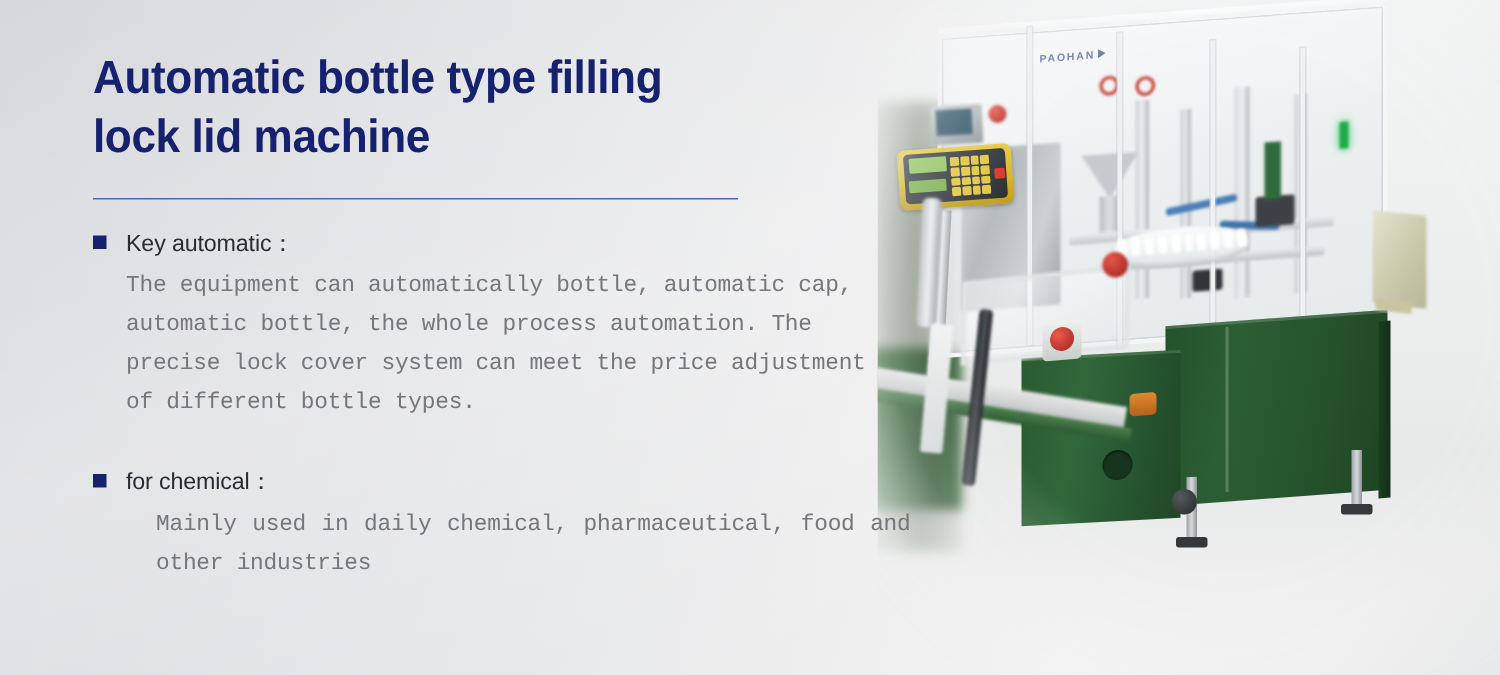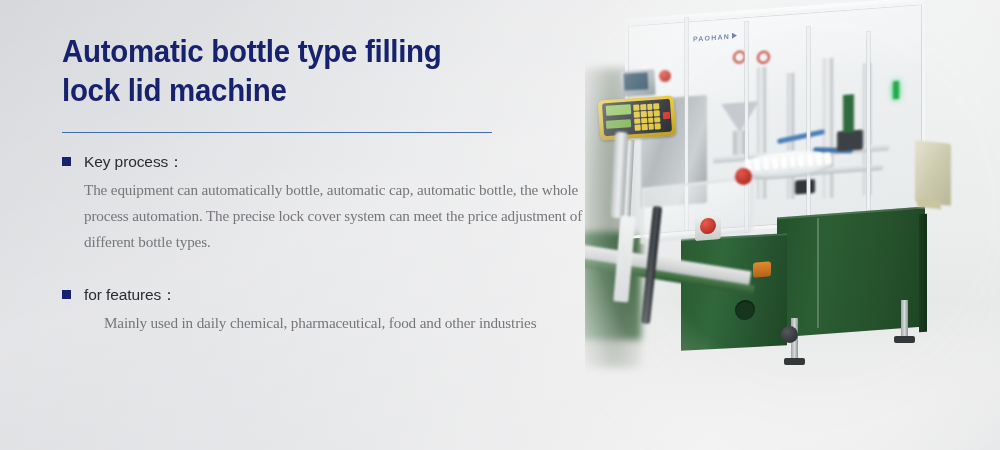--- a/index.html
+++ b/index.html
@@ -98,21 +98,21 @@
     font-family: "Liberation Sans Narrow", "Liberation Sans", sans-serif;
   }
 
   .fb-body {
     margin-top: 4px;
     margin-left: 22px;
     font-size: 15.2px;
     line-height: 1.72;
     color: #76767b;
     letter-spacing: -0.15px;
-    font-family: Liberation Serif, serif;
+    font-family: Liberation Mono, monospace;
     max-width: 516px;
   }
   .fb-body.justify { text-align: justify; max-width: 512px; margin-left: 42px; }
 
   
   .photo-wrap {
     position: absolute;
     left: 585px;
     top: 0;
     width: 415px;
@@ -438,29 +438,29 @@
   <div class="text-col">
 
     <h1 class="title">Automatic bottle type filling
 lock lid machine</h1>
 
     <div class="divider"></div>
 
     <div class="feature-block">
       <div class="fb-head">
         <span class="bullet"></span>
-        <span class="fb-title">Key process：</span>
+        <span class="fb-title">Key automatic：</span>
       </div>
       <p class="fb-body">The equipment can automatically bottle, automatic cap, automatic bottle, the whole process automation. The precise lock cover system can meet the price adjustment of different bottle types.</p>
     </div>
 
     <div class="feature-block second">
       <div class="fb-head">
         <span class="bullet"></span>
-        <span class="fb-title">for features：</span>
+        <span class="fb-title">for chemical：</span>
       </div>
       <p class="fb-body justify">Mainly used in daily chemical, pharmaceutical, food and other industries</p>
     </div>
 
   </div>
 
   <div class="photo-wrap">
     <div class="photo">
 
       <div class="mz backwall"></div>

